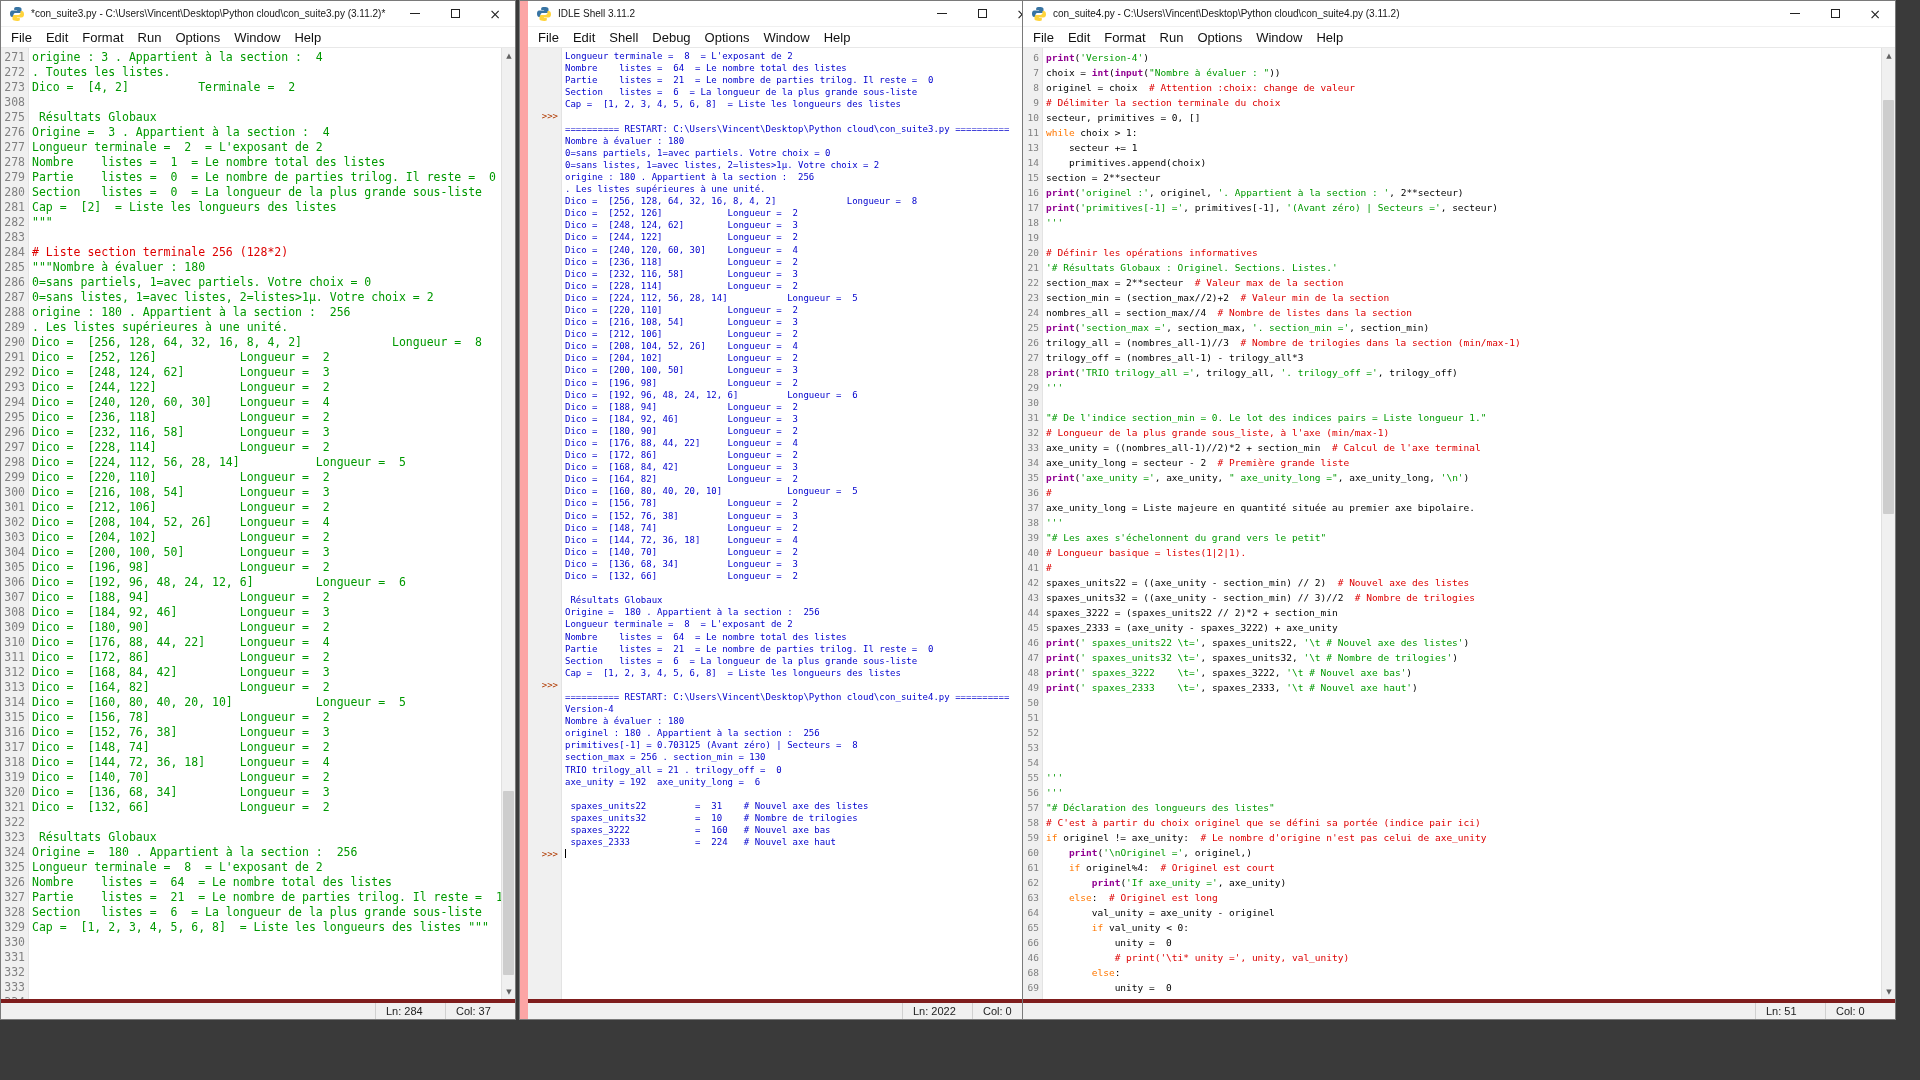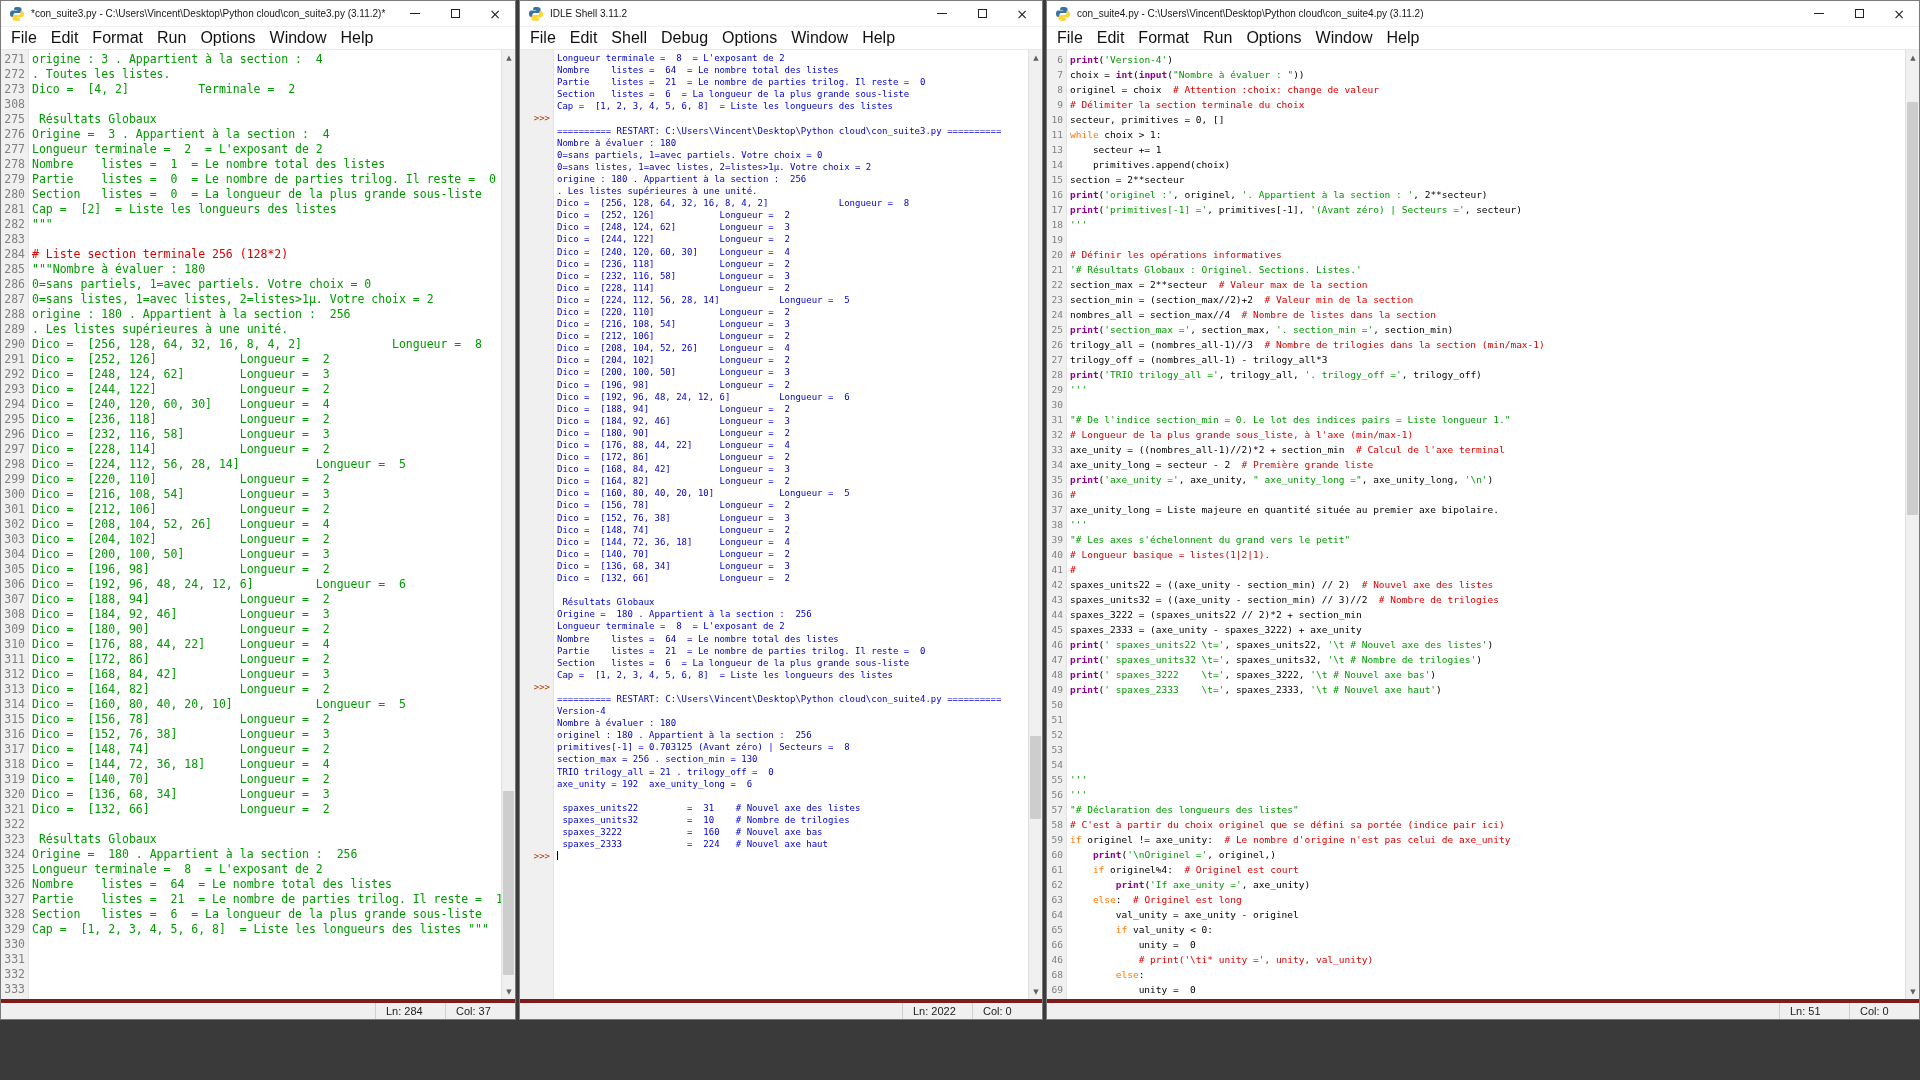--- a/index.html
+++ b/index.html
@@ -1,34 +1,34 @@
 <!DOCTYPE html>
 <html><head>
 <meta charset="utf-8">
 <style>
   *{margin:0;padding:0;box-sizing:border-box;}
   html,body{width:1920px;height:1080px;overflow:hidden;}
   body{background:#3a3a3a;position:relative;font-family:"Liberation Sans","DejaVu Sans",sans-serif;}
 
   .win{position:absolute;top:0;height:1020px;background:#fca5a5;border:1px solid #7a7a7a;display:flex;flex-direction:column;}
   .w-left{left:0;width:516px;}
-  .w-shell{left:519px;width:524px;}
-  .w-right{left:1046px;width:874px;}
+  .w-shell{left:519px;width:524px;padding-left:8px;}
+  .w-right{left:1022px;width:874px;}
 
   .titlebar{flex:0 0 26px;display:flex;align-items:center;background:#ffffff;border-bottom:1px solid #f0f0f0;}
   .appicon{width:16px;height:16px;margin-left:8px;flex:0 0 16px;}
   .title{font-size:10px;color:#161616;margin-left:6px;white-space:nowrap;overflow:hidden;flex:1 1 auto;}
   .caps{display:flex;height:100%;flex:0 0 auto;}
   .cap{width:40px;height:100%;display:flex;align-items:center;justify-content:center;}
   .ico-min{width:10px;height:1px;background:#222;}
   .ico-max{width:9px;height:9px;border:1px solid #222;}
   .ico-x{font-size:14px;line-height:14px;color:#222;font-family:"DejaVu Sans",sans-serif;}
 
   .menubar{flex:0 0 21px;display:flex;align-items:center;background:#fff;border-bottom:1px solid #e8e8e8;padding-left:3px;}
-  .mi{font-size:16px;color:#111;padding:2px 7px;white-space:nowrap;}
+  .mi{font-size:13px;color:#111;padding:2px 7px;white-space:nowrap;}
 
   .bodyarea{flex:1 1 auto;position:relative;overflow:hidden;background:#fff;}
   .gcol{position:absolute;top:0;bottom:0;left:0;background:#f0f0f0;border-right:1px solid #e3e3e3;}
   .w-left .gcol{width:28px;}
   .w-shell .gcol{width:34px;}
   .w-right .gcol{width:20px;}
 
   .codewrap{position:absolute;top:0;left:0;right:14px;bottom:0;overflow:hidden;padding-top:2px;
             font-family:"DejaVu Sans Mono","Liberation Mono",monospace;}
   .ln{display:flex;white-space:pre;}

